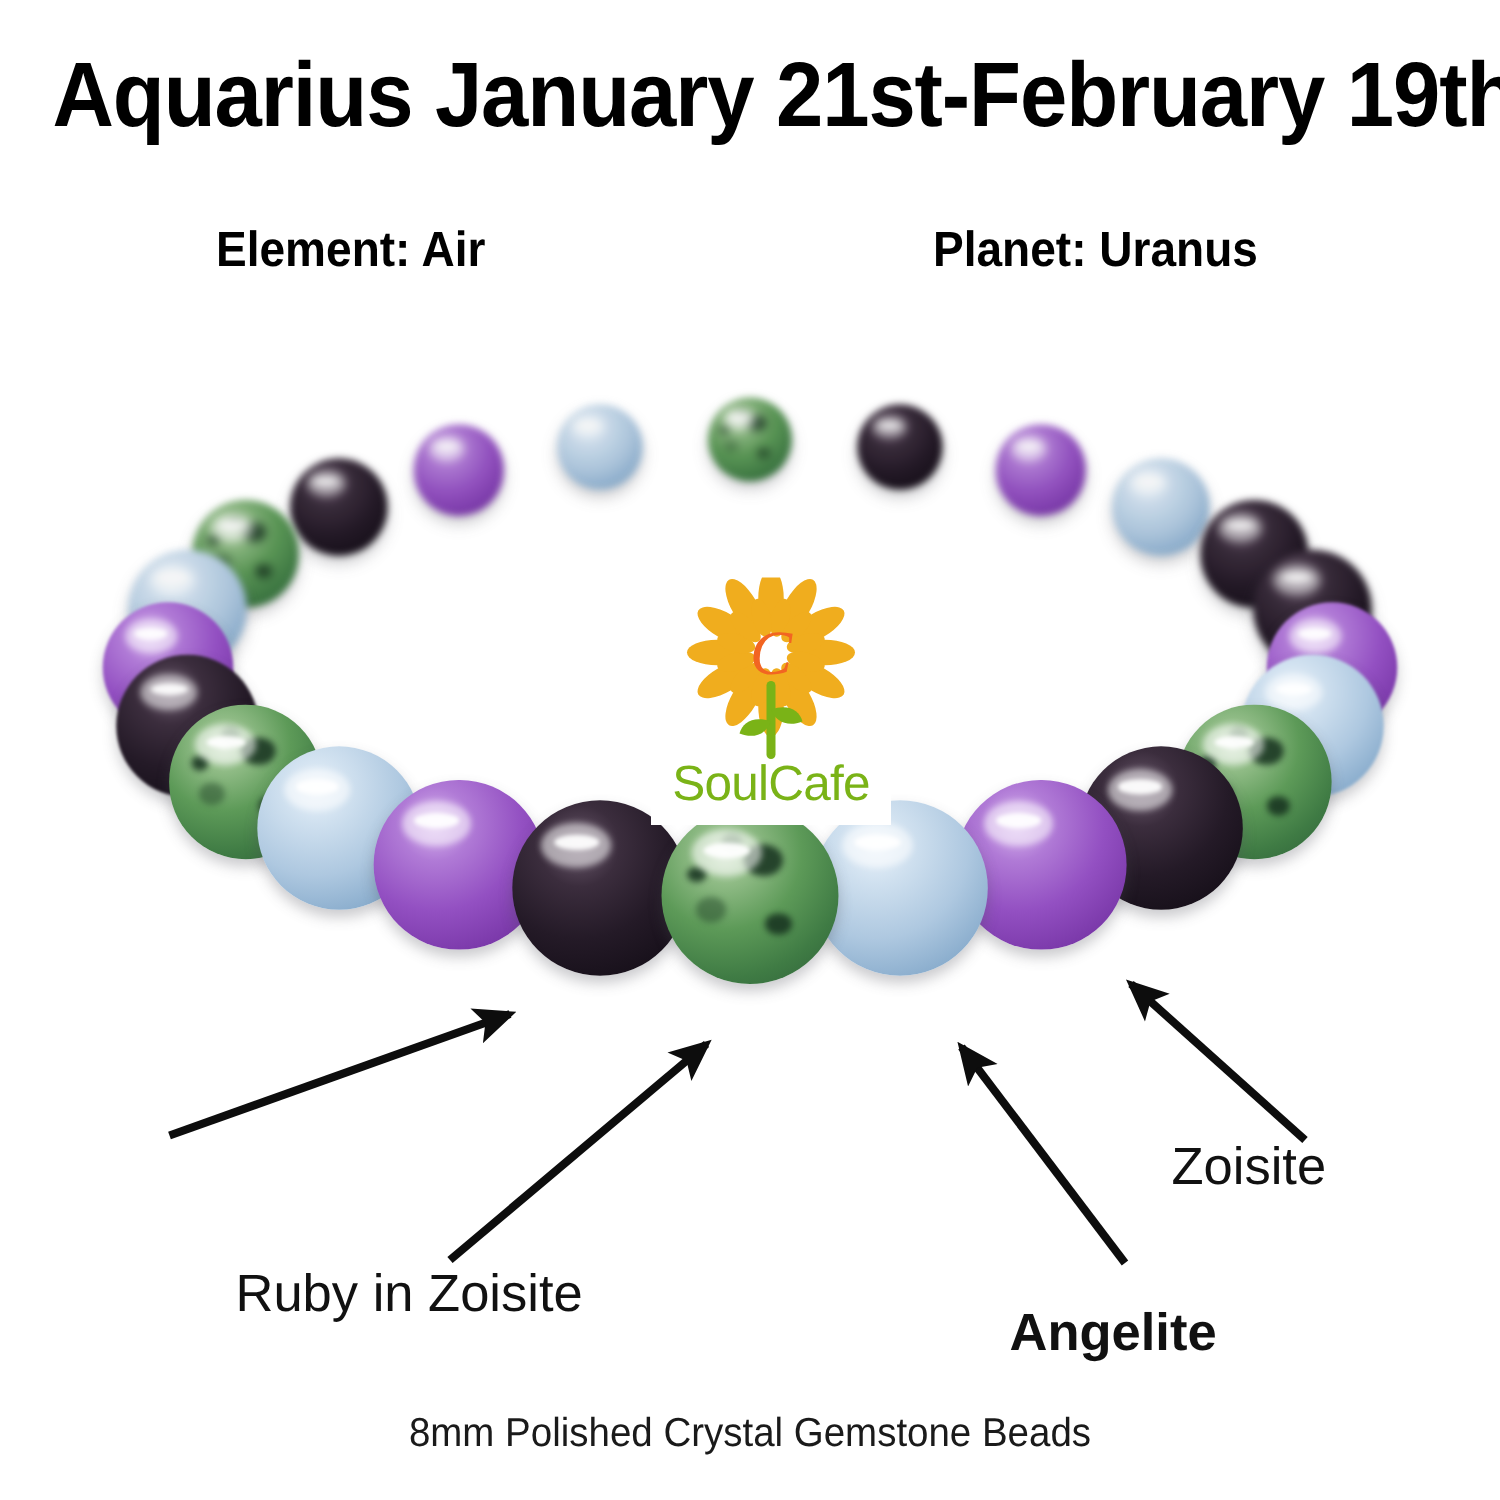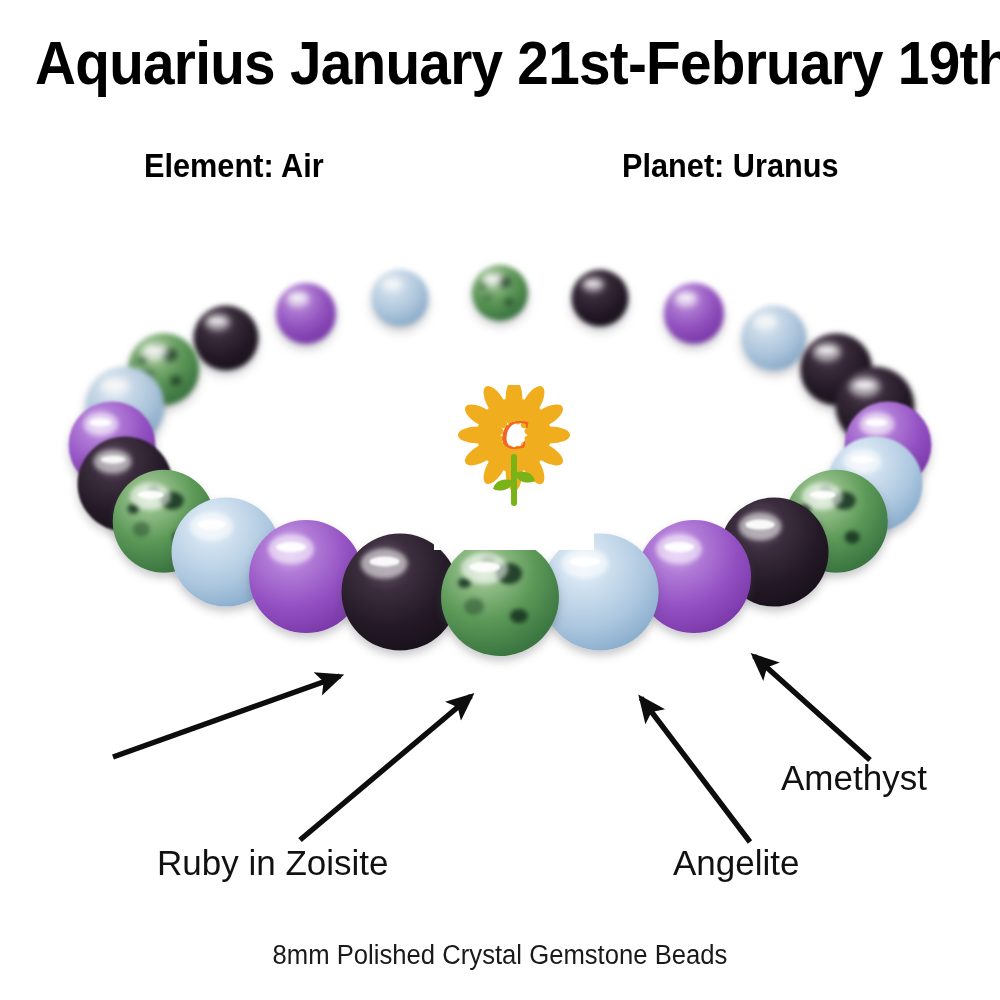--- a/index.html
+++ b/index.html
@@ -138,21 +138,21 @@
   .callout {
     position: absolute;
     font-family: "Liberation Sans", sans-serif;
     font-size: 35px;
     color: #111111;
     white-space: nowrap;
     z-index: 85;
   }
   #label-garnet   { left: 52px;  top: 758px; }
   #label-zoisite  { left: 157px; top: 843px; }
-  #label-angelite { left: 673px; top: 843px; }
+  #label-angelite { left: 673px; top: 869px; font-weight: bold; }
   #label-amethyst { left: 781px; top: 758px; }
 
   
   #footer {
     position: absolute;
     top: 940px;
     left: 0;
     width: 1000px;
     text-align: center;
     font-family: "Liberation Sans Narrow", "Liberation Sans", sans-serif;
@@ -370,33 +370,34 @@
           <g transform="rotate(345)">
               <ellipse cx="0" cy="-24" rx="6" ry="13"></ellipse>
             </g>
         </g>
       </g>
       <text x="75" y="64" text-anchor="middle" font-family="Liberation Serif, serif" font-size="42" font-style="italic" fill="#f26522">C</text>
       <path d="M75 72 L75 118" stroke="#7ab317" stroke-width="6" fill="none" stroke-linecap="round"></path>
       <path d="M75 96 C64 92, 56 96, 54 104 C64 108, 72 104, 75 96 Z" fill="#7ab317"></path>
       <path d="M75 88 C86 84, 94 88, 96 96 C86 100, 78 96, 75 88 Z" fill="#7ab317"></path>
     </svg>
+    <div id="logo-text">SoulCafe</div>
   </div>
 
   <svg id="arrows" viewBox="0 0 1000 1000">
     <defs>
       <marker id="ah" viewBox="0 0 10 10" refX="8.4" refY="5" markerWidth="5.2" markerHeight="5.2" orient="auto-start-reverse">
         <path d="M 0 0.6 L 10 5 L 0 9.4 L 2.2 5 z" fill="#0d0d0d"></path>
       </marker>
     </defs>
     <line x1="113" y1="757" x2="340" y2="676" stroke="#0d0d0d" stroke-width="5.4" marker-end="url(#ah)"></line>
     <line x1="300" y1="840" x2="471" y2="696" stroke="#0d0d0d" stroke-width="5.4" marker-end="url(#ah)"></line>
     <line x1="750" y1="842" x2="641" y2="698" stroke="#0d0d0d" stroke-width="5.4" marker-end="url(#ah)"></line>
     <line x1="870" y1="760" x2="754" y2="656" stroke="#0d0d0d" stroke-width="5.4" marker-end="url(#ah)"></line>
   </svg>
 
   <div class="callout" id="label-zoisite">Ruby in Zoisite</div>
   <div class="callout" id="label-angelite">Angelite</div>
-  <div class="callout" id="label-amethyst">Amethyst</div>
+  <div class="callout" id="label-amethyst">Zoisite</div>
 
   <div id="footer">8mm Polished Crystal Gemstone Beads</div>
 
 </div>
 
 </body></html>

